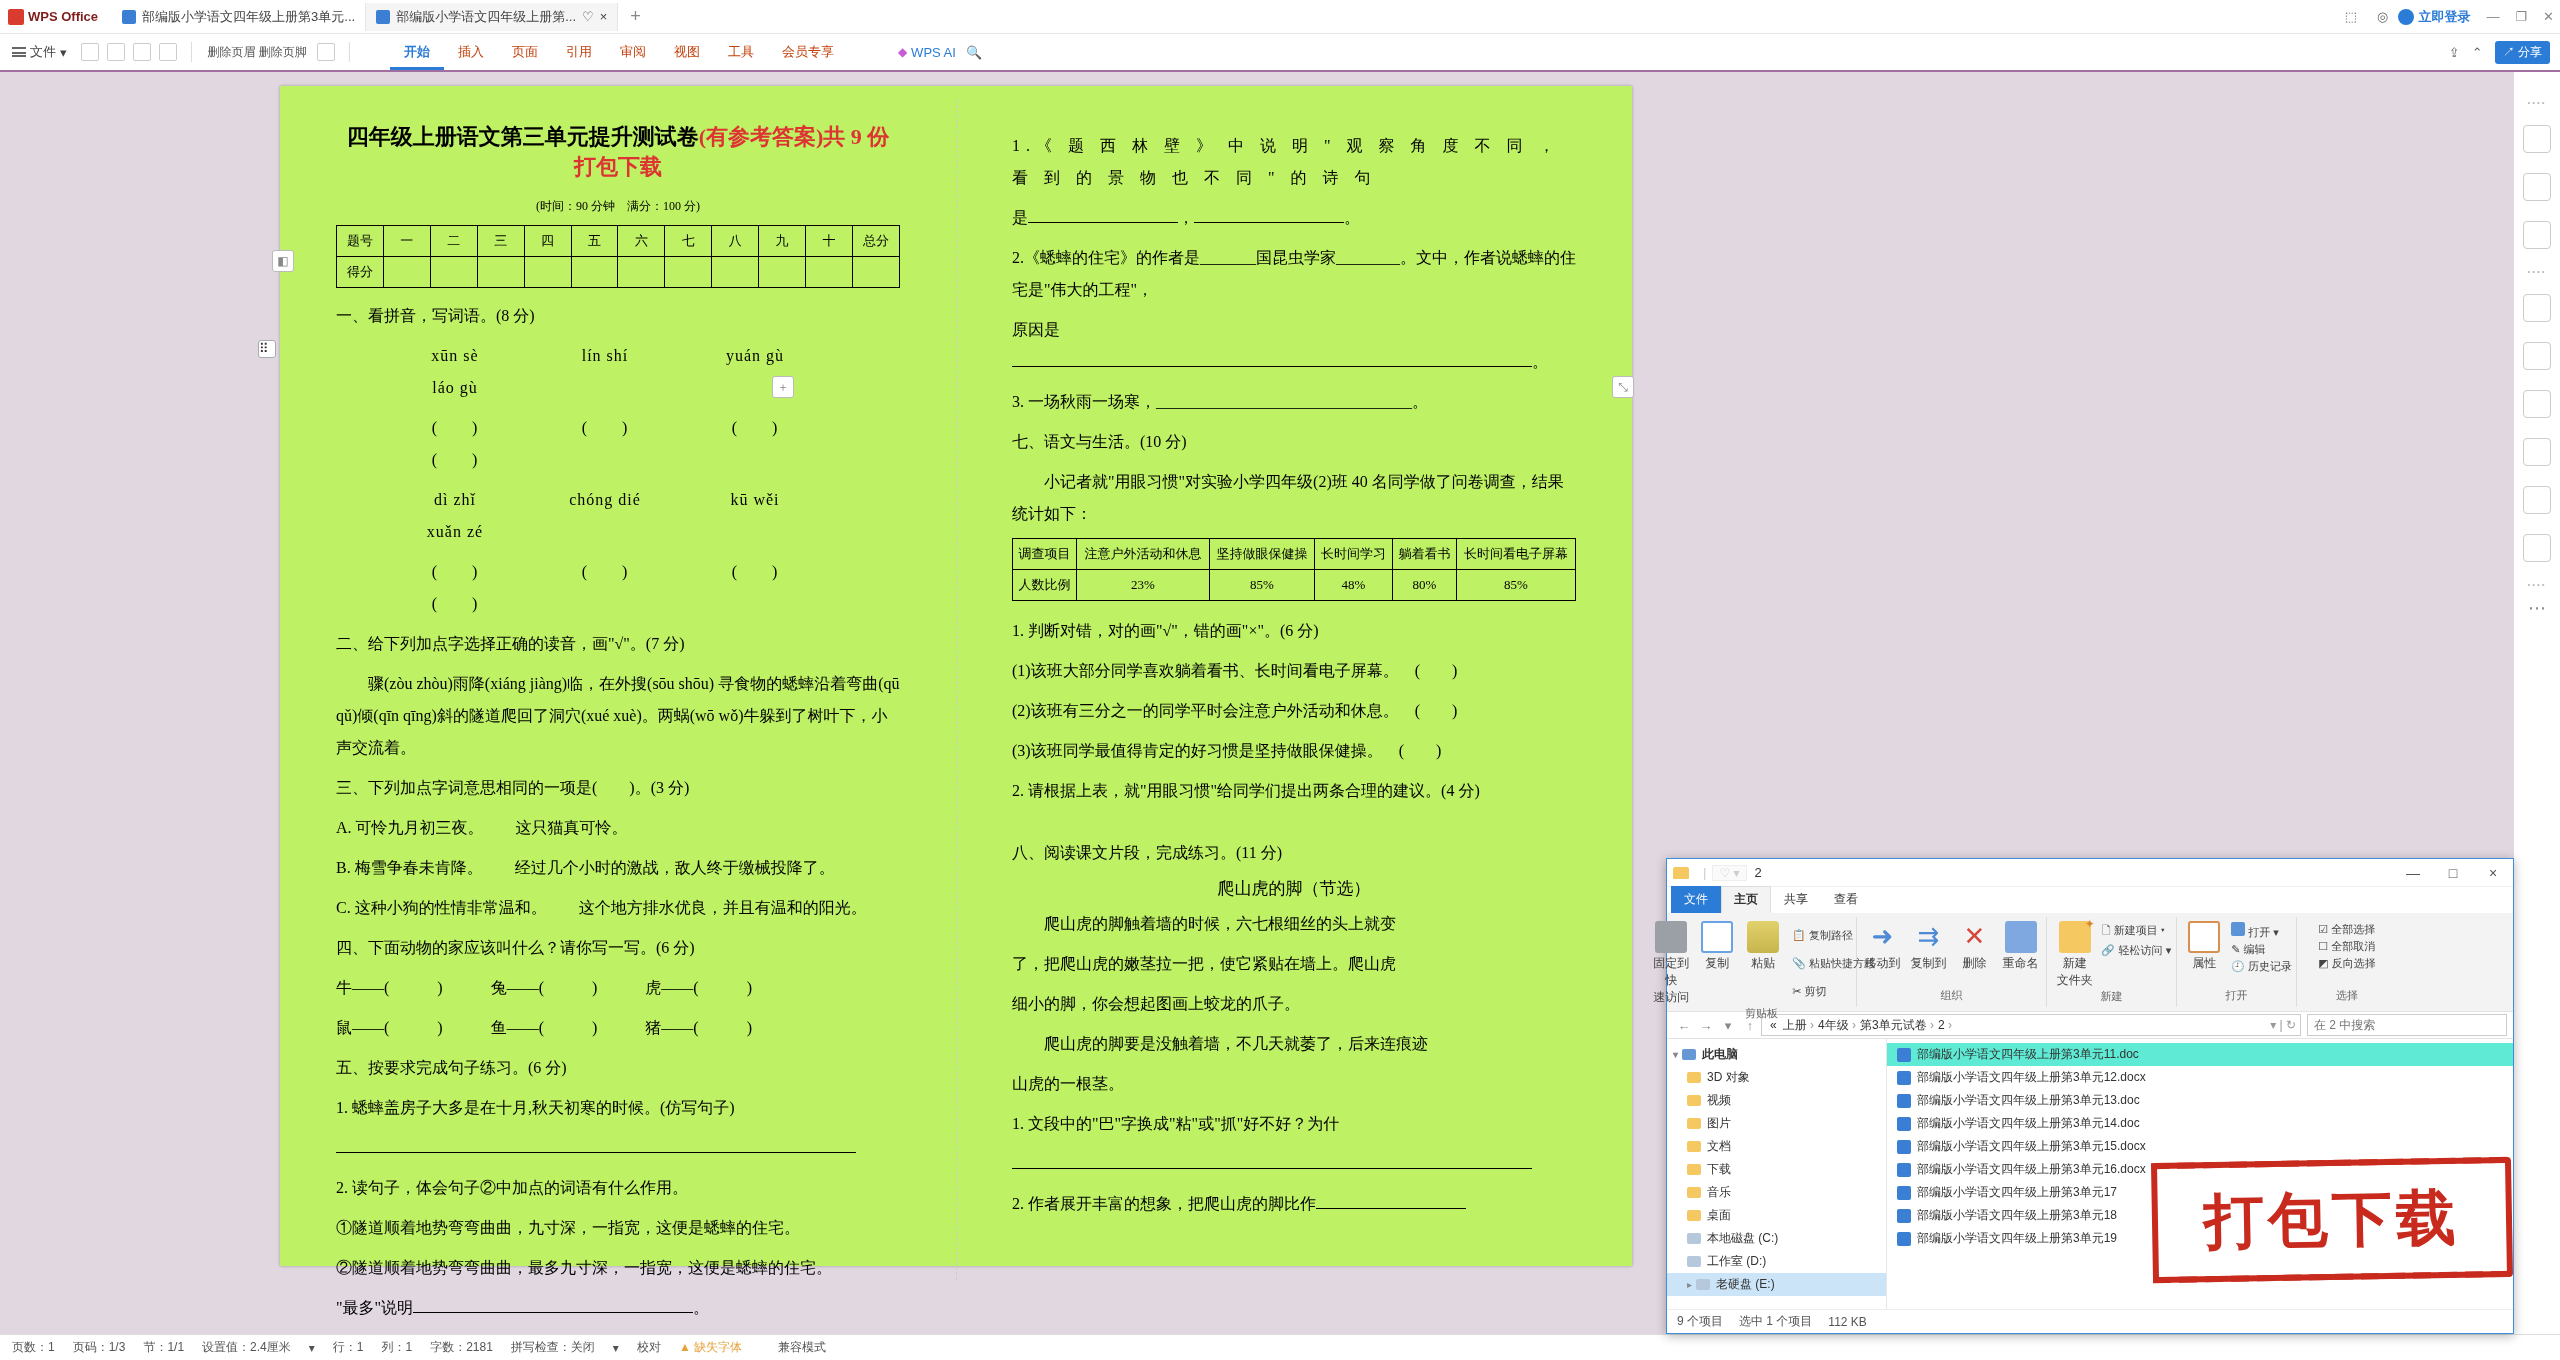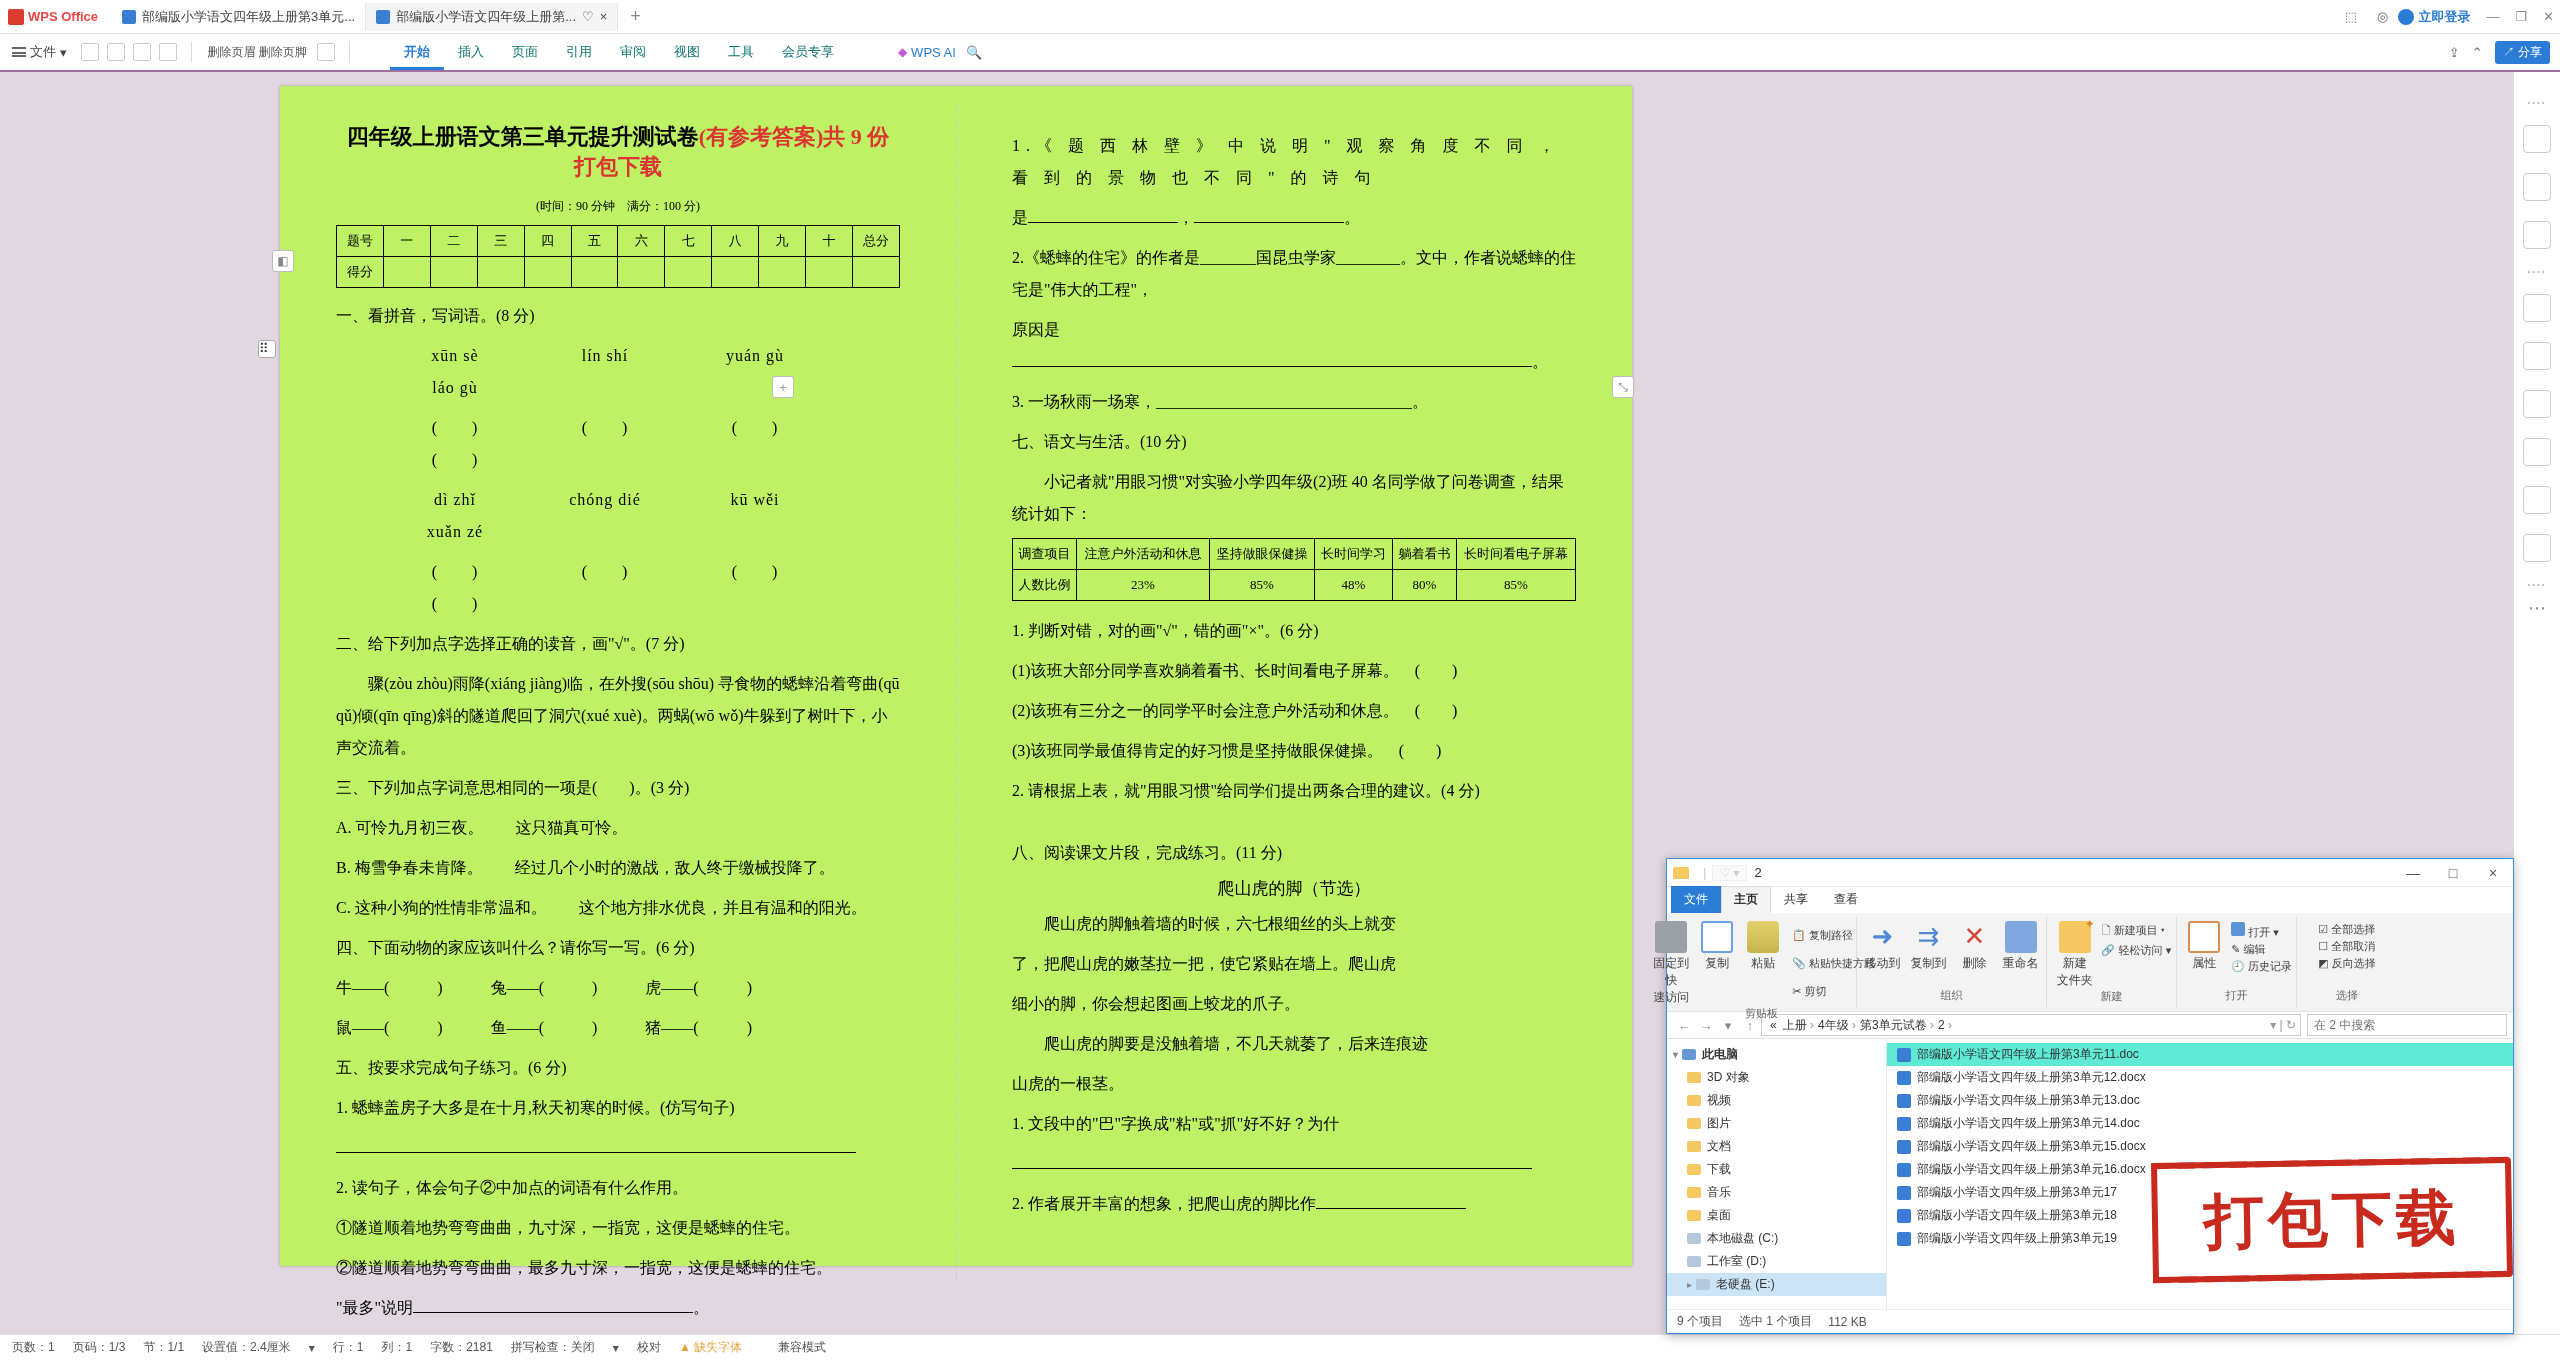--- a/index.html
+++ b/index.html
@@ -1,20 +1,20 @@
 <!DOCTYPE html>
 <html><head>
 <meta charset="utf-8">
 <style>
 * { box-sizing: border-box; margin: 0; padding: 0; }
 body { font-family: "Microsoft YaHei", SimSun, sans-serif; background: #fff; width: 2560px; height: 1360px; overflow: hidden; position: relative; font-size: 13px; color: #333; }
 
 
 .title-bar { height: 34px; display: flex; align-items: center; padding: 0 8px; background: #fff; border-bottom: 1px solid #e5e5e5; position: relative; }
-.wps-logo { color: #ef4444; font-weight: bold; margin-right: 14px; display: flex; align-items: center; }
+.wps-logo { color: #7f1d1d; font-weight: bold; margin-right: 14px; display: flex; align-items: center; }
 .wps-logo .ico { width: 16px; height: 16px; background: #d93b2e; border-radius: 2px; margin-right: 4px; }
 .tab { display: flex; align-items: center; padding: 0 10px; height: 28px; border-right: 1px solid #e5e5e5; color: #444; cursor: pointer; }
 .tab.active { background: #f5f5f5; }
 .tab .doc-ico { width: 14px; height: 14px; background: #3a7fd4; border-radius: 2px; margin-right: 6px; }
 .tab .heart { color: #555; margin: 0 6px; font-size: 13px; }
 .tab-add { font-size: 18px; color: #888; padding: 0 12px; cursor: pointer; }
 .title-right { position: absolute; right: 6px; display: flex; align-items: center; }
 .title-right .tri { margin: 0 10px; color: #666; cursor: pointer; }
 .login { color: #2b7cd6; font-weight: bold; display: flex; align-items: center; }
 .login .avatar { width: 16px; height: 16px; border-radius: 50%; background: #2b7cd6; margin-right: 4px; }
@@ -23,21 +23,21 @@
 
 .ribbon { height: 38px; display: flex; align-items: center; padding: 0 12px; background: #fff; border-bottom: 2px solid #a26fa2; }
 .menu-btn { display: flex; align-items: center; margin-right: 10px; color: #444; cursor: pointer; }
 .menu-btn .ham { display: inline-block; width: 14px; height: 10px; border-top: 2px solid #666; border-bottom: 2px solid #666; position: relative; margin-right: 4px; }
 .menu-btn .ham::before { content:""; position:absolute; top:3px; left:0; width:14px; height:2px; background:#666; }
 .quick-ico { width: 18px; height: 18px; border: 1px solid #ccc; border-radius: 2px; margin: 0 4px; cursor: pointer; }
 .ribbon-sep { width: 1px; height: 20px; background: #ddd; margin: 0 10px; }
 .ribbon-txtbtn { margin: 0 6px; color: #555; cursor: pointer; }
 .ribbon-txtbtn.small { font-size: 12px; }
 .tabs-row { display: flex; margin-left: 30px; }
-.rib-tab { padding: 0 14px; color: #0f766e; cursor: pointer; height: 36px; line-height: 36px; }
+.rib-tab { padding: 0 14px; color: #c2410c; cursor: pointer; height: 36px; line-height: 36px; }
 .rib-tab.active { color: #2b7cd6; border-bottom: 3px solid #2b7cd6; font-weight: bold; }
 .wpsai { margin-left: 50px; color: #2b7cd6; display: flex; align-items: center; }
 .wpsai .diamond { color: #c95ad6; margin-right: 4px; font-size: 12px; }
 .search-ico { margin-left: 10px; color: #666; cursor: pointer; }
 .ribbon-right { position: absolute; right: 10px; display: flex; align-items: center; }
 .share-btn { background: #2b7cd6; color: #fff; padding: 3px 8px; border-radius: 3px; font-size: 12px; }
 
 
 .canvas-area { position: absolute; top: 72px; left: 0; right: 46px; bottom: 26px; background: #e1d7e0; overflow: hidden; }
 .page { position: absolute; top: 14px; left: 280px; width: 1352px; height: 1180px; background: #bef264; box-shadow: 0 0 3px rgba(0,0,0,.3); display: flex; }

